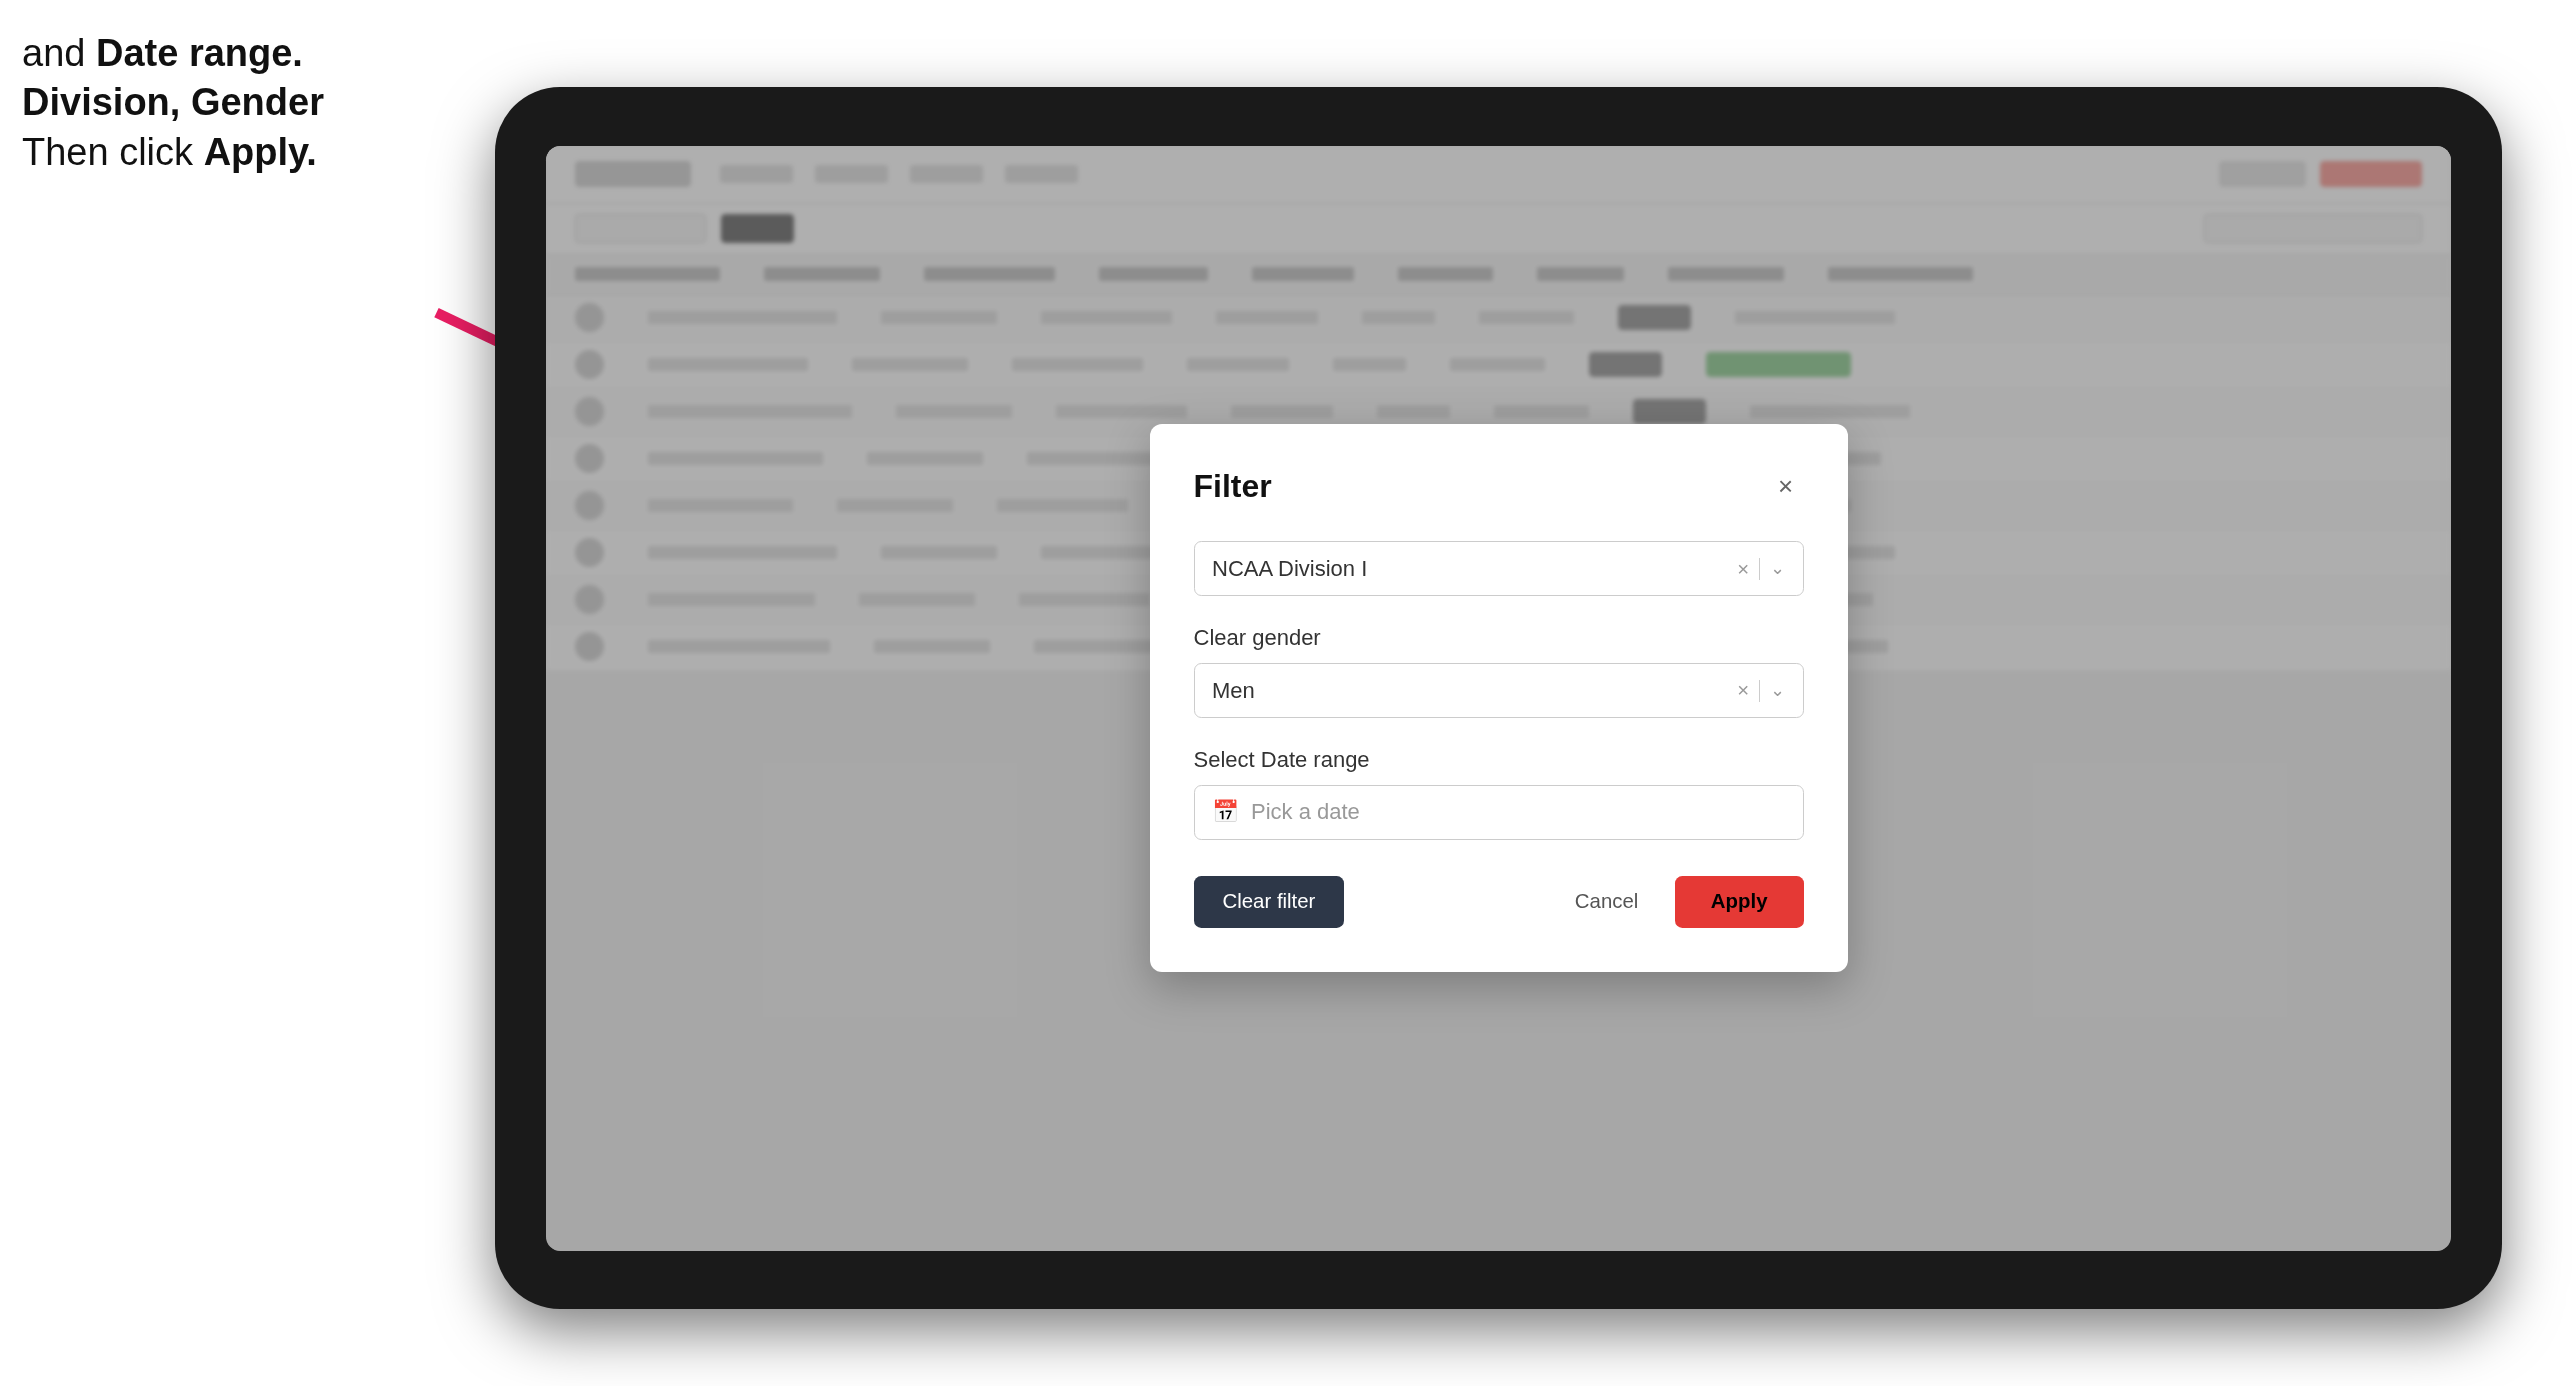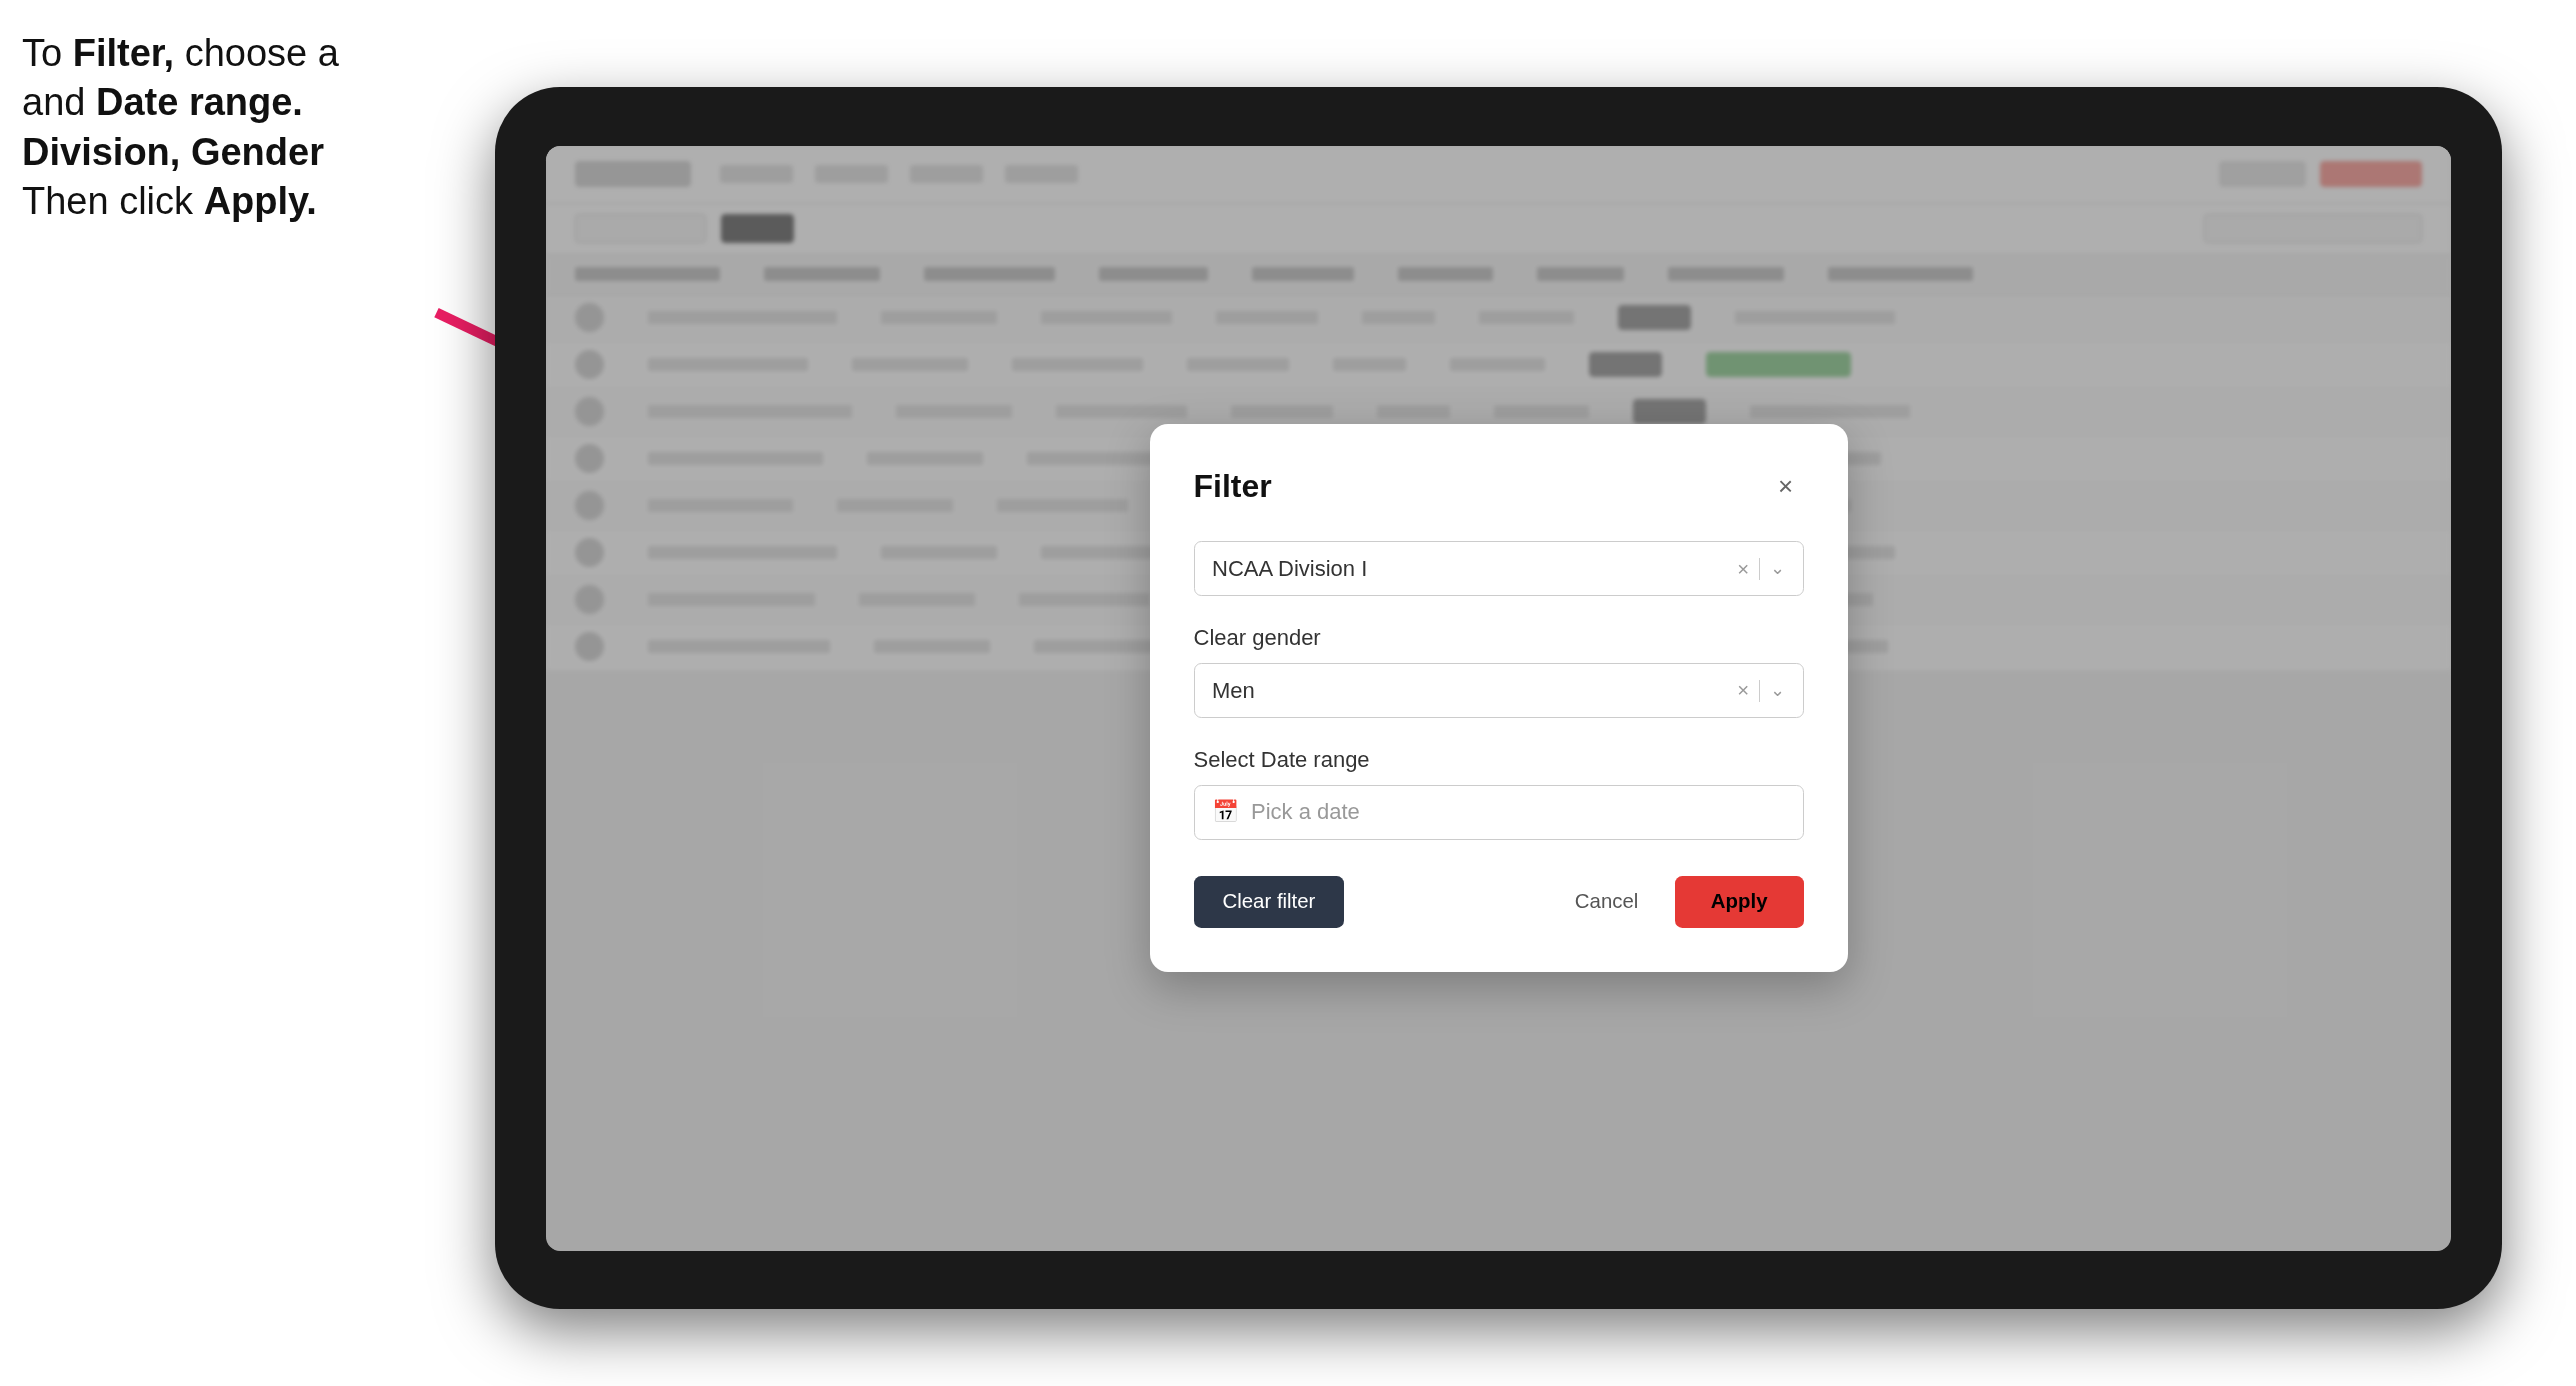--- a/index.html
+++ b/index.html
@@ -218,21 +218,21 @@
       background: rgba(0,0,0,0.3);
       display: flex;
       align-items: center;
       justify-content: center;
       z-index: 10;
     }
 
     
     .filter-modal {
       background: #fff;
-      border-radius: 18px;
+      border-radius: 12px;
       width: 698px;
       padding: 44px;
       box-shadow: 0 14.5px 44px rgba(0,0,0,0.25);
       position: relative;
     }
 
     .modal-header {
       display: flex;
       align-items: center;
       justify-content: space-between;
@@ -375,21 +375,20 @@
       padding: 14.5px 36px;
       font-size: 20.4px;
       font-weight: 600;
       cursor: pointer;
     }
   </style>
 </head>
 <body>
 
 <div class="instruction-area">
-  <div>To <span class="bold">Filter,</span> choose a</div>
   <div>and <span class="bold">Date range.</span></div>
   <div><span class="bold">Division, Gender</span></div>
   <div>Then click <span class="bold">Apply.</span></div>
 </div>
 
 <svg class="arrow-container" xmlns="http://www.w3.org/2000/svg" viewBox="0 0 3542 1906" width="2576" height="1386">
   <defs>
     <marker id="arrowhead" markerWidth="10" markerHeight="7" refX="9" refY="3.5" orient="auto">
       <polygon points="0 0, 10 3.5, 0 7" fill="#e91e63"></polygon>
     </marker>

